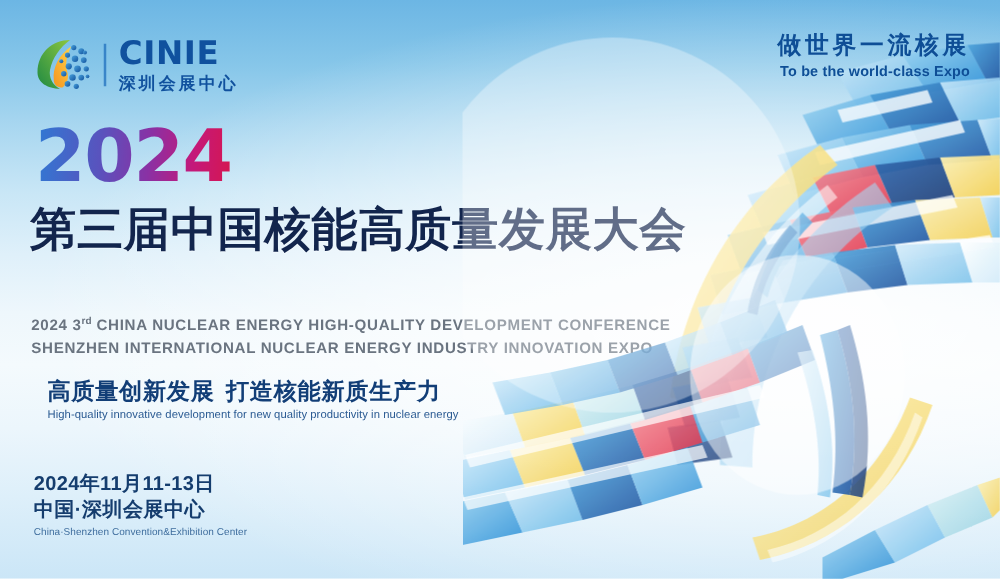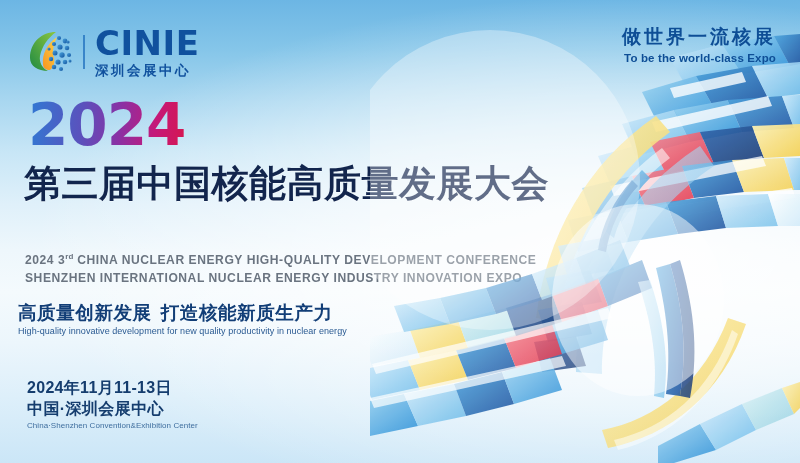--- a/index.html
+++ b/index.html
@@ -53,21 +53,21 @@
     margin: 0 10px 0 9px;
   }
   .logo-text {
     display: flex;
     flex-direction: column;
     justify-content: center;
   }
   .logo-cinie {
     font-family: "DejaVu Sans", sans-serif;
     font-weight: bold;
-    font-size: 34px;
+    font-size: 26px;
     letter-spacing: 0.5px;
     color: #10519e;
     line-height: 1;
   }
   .logo-cn {
     font-size: 13.5px;
     font-weight: bold;
     letter-spacing: 2.5px;
     color: #10519e;
     line-height: 1;
@@ -142,21 +142,21 @@
   }
   .subtitle sup {
     font-size: 8px;
     vertical-align: super;
     letter-spacing: 0;
   }
 
   
   .slogan {
     position: absolute;
-    left: 18px;
+    left: 38px;
     top: 303px;
   }
   .slogan-cn {
     color: #123e77;
     font-weight: bold;
     font-size: 18.5px;
     letter-spacing: 0.6px;
     line-height: 1.1;
   }
   .slogan-cn .gap { display: inline-block; width: 9px; }

